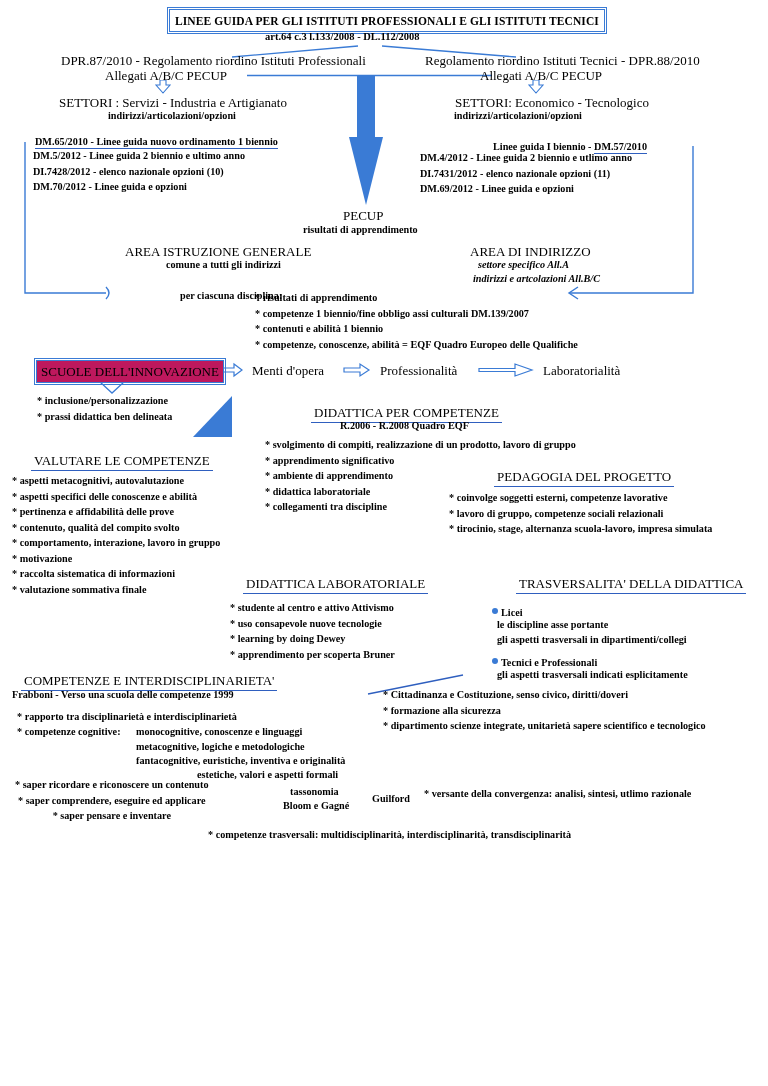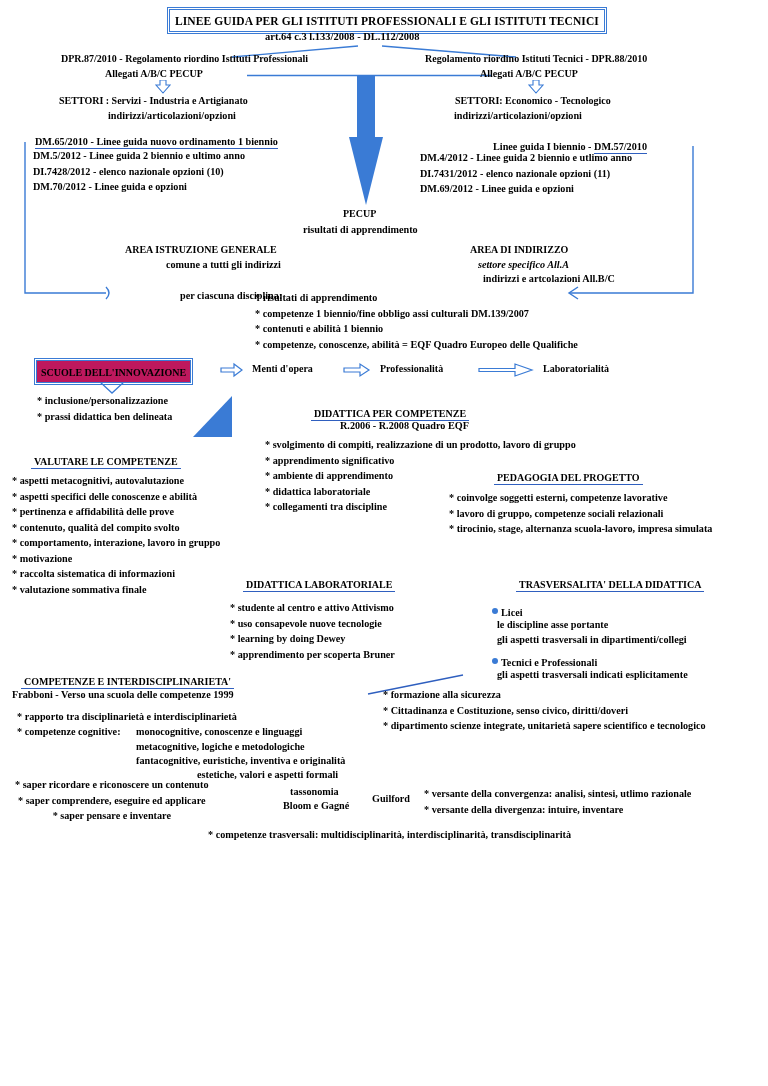--- a/index.html
+++ b/index.html
@@ -7,21 +7,21 @@
     width:768px;height:1086px;position:relative;overflow:hidden;
     font-family:"Liberation Serif","DejaVu Serif",serif;
     color:#000000;
     -webkit-font-smoothing:antialiased;
   }
   .abs{position:absolute;white-space:nowrap;}
 
   
   .t-title{font-size:11.5px;font-weight:bold;letter-spacing:.1px;}
   .t-sub{font-size:10.5px;font-weight:bold;}
-  .t-head{font-size:10px;font-weight:bold;}
+  .t-head{font-size:13px;font-weight:normal;}
   .t-body{font-size:10.2px;font-weight:bold;}
 
   
   #title-box{
     border:1px solid #3a7bd5;
     outline:1px solid #3a7bd5;
     outline-offset:1px;
     padding:1px 5px 2px 5px;
     background:#fff;
   }
@@ -112,21 +112,21 @@
 </ul>
 
 <div class="abs t-head" style="left:343px;top:208px;">PECUP</div>
 <div class="abs t-body" style="left:303px;top:224px;">risultati di apprendimento</div>
 
 <div class="abs t-head" style="left:125px;top:244px;">AREA ISTRUZIONE GENERALE</div>
 <div class="abs t-body" style="left:166px;top:259px;">comune a tutti gli indirizzi</div>
 
 <div class="abs t-head" style="left:470px;top:244px;">AREA DI INDIRIZZO</div>
 <div class="abs t-body" style="left:478px;top:259px;font-style:italic;">settore specifico  All.A</div>
-<div class="abs t-body" style="left:483px;top:273px;">indirizzi e artcolazioni  All.B/C</div>
+<div class="abs t-body" style="left:473px;top:273px;font-style:italic;">indirizzi e artcolazioni  All.B/C</div>
 
 <div class="abs t-body" style="left:134px;top:290px;margin-left:46px;">per ciascuna disciplina:</div>
 <ul class="abs bul" style="left:255px;top:290px;line-height:15.5px;">
   <li class="t-body">* risultati di apprendimento</li>
   <li class="t-body">* competenze 1 biennio/fine obbligo assi culturali DM.139/2007</li>
   <li class="t-body">* contenuti e abilità 1 biennio</li>
   <li class="t-body">* competenze, conoscenze, abilità = EQF Quadro Europeo delle Qualifiche</li>
 </ul>
 
 <div class="abs" id="scuole-box" style="left:36px;top:360px;">
@@ -193,22 +193,22 @@
   <span class="dot"></span><span class="t-body">Licei</span>
 </div>
 <div class="abs t-body" style="left:497px;top:619px;">le discipline asse portante</div>
 <div class="abs t-body" style="left:497px;top:634px;">gli aspetti trasversali in dipartimenti/collegi</div>
 <div class="abs" style="left:492px;top:652px;">
   <span class="dot"></span><span class="t-body">Tecnici e Professionali</span>
 </div>
 <div class="abs t-body" style="left:497px;top:669px;">gli aspetti trasversali indicati esplicitamente</div>
 
 <ul class="abs bul" style="left:383px;top:687px;line-height:15.5px;">
+  <li class="t-body">* Cittadinanza e Costituzione, senso civico, diritti/doveri</li>
   <li class="t-body">* formazione alla sicurezza</li>
-  <li class="t-body">* Cittadinanza e Costituzione, senso civico, diritti/doveri</li>
   <li class="t-body">* dipartimento scienze integrate, unitarietà sapere scientifico e tecnologico</li>
 </ul>
 
 <div class="abs" style="left:21px;top:671px;">
   <span class="t-head hdr-underline">COMPETENZE E INTERDISCIPLINARIETA'</span>
 </div>
 <div class="abs t-body" style="left:12px;top:689px;">Frabboni - Verso una scuola delle competenze 1999</div>
 
 <div class="abs t-body" style="left:17px;top:711px;">*  rapporto tra disciplinarietà e interdisciplinarietà</div>
 <div class="abs t-body" style="left:17px;top:726px;">*  competenze cognitive:</div>
@@ -222,16 +222,15 @@
   <li class="t-body">* saper comprendere, eseguire ed applicare</li>
   <li class="t-body">* saper pensare e inventare</li>
 </ul>
 
 <div class="abs t-body" style="left:290px;top:786px;">tassonomia</div>
 <div class="abs t-body" style="left:283px;top:800px;">Bloom e Gagné</div>
 <div class="abs t-body" style="left:372px;top:793px;">Guilford</div>
 
 <ul class="abs bul" style="left:424px;top:786px;line-height:15.5px;">
   <li class="t-body">* versante della convergenza: analisi, sintesi, utlimo razionale</li>
-  <li class="t-body">* versante della divergenza: intuire, inventare</li>
 </ul>
 
 <div class="abs t-body" style="left:208px;top:829px;">* competenze trasversali: multidisciplinarità, interdisciplinarità, transdisciplinarità</div>
 
 </body></html>

